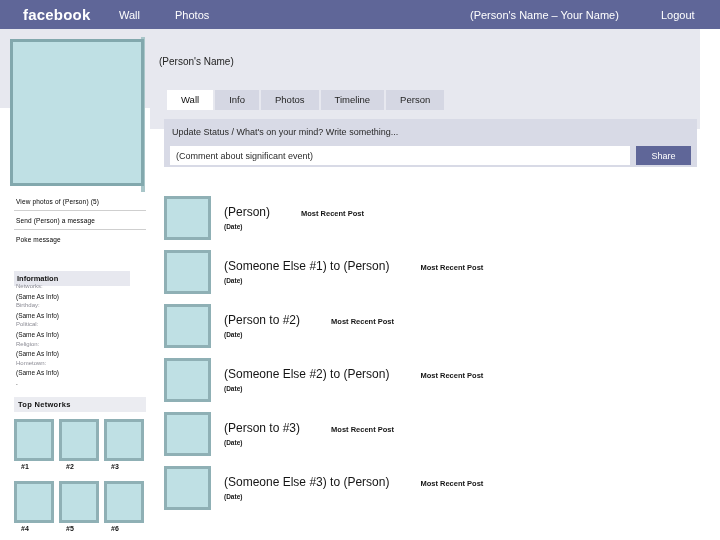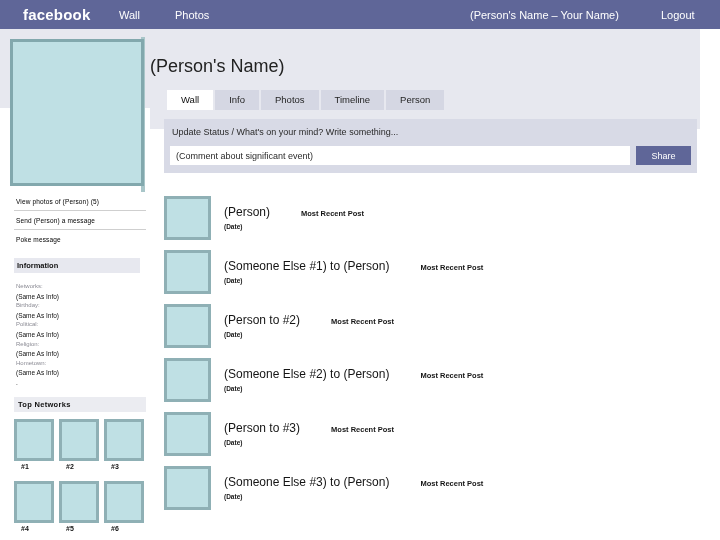--- a/index.html
+++ b/index.html
@@ -83,22 +83,22 @@
     left: 10px; top: 39px;
     width: 134px; height: 147px;
     background: #bfe0e4;
     border: 3px solid #82a8ad;
     box-sizing: border-box;
   }
 
   
   .profile-name {
     position: absolute;
-    left: 150px; top: 56px;
-    font-size: 18px;
+    left: 159px; top: 56px;
+    font-size: 10px;
     color: #222222;
     white-space: nowrap;
   }
 
   
   .tabbar {
     position: absolute;
     left: 167px; top: 90px;
     height: 20px;
     display: flex;
@@ -119,21 +119,21 @@
   }
   .tab.active {
     background: #ffffff;
     color: #111111;
   }
 
   
   .status-panel {
     position: absolute;
     left: 164px; top: 119px;
-    width: 533px; height: 54px;
+    width: 533px; height: 48px;
     background: #d8dae6;
   }
   .status-prompt {
     position: absolute;
     left: 8px; top: 8px;
     font-size: 9px;
     color: #2a2a2a;
     white-space: nowrap;
   }
   .status-input {
@@ -176,22 +176,22 @@
     border-bottom: 1px solid #cfcfcf;
     cursor: pointer;
     white-space: nowrap;
     letter-spacing: 0.15px;
   }
   .side-link.last { border-bottom: none; }
 
   
   .info-header {
     position: absolute;
-    left: 14px; top: 258px;
-    width: 126px; height: 15px;
+    left: 14px; top: 271px;
+    width: 116px; height: 15px;
     background: #e7e8ef;
   }
   .info-header span {
     position: absolute;
     left: 3px; top: 3px;
     font-size: 7.5px;
     font-weight: bold;
     color: #111111;
   }
   .info-list {

